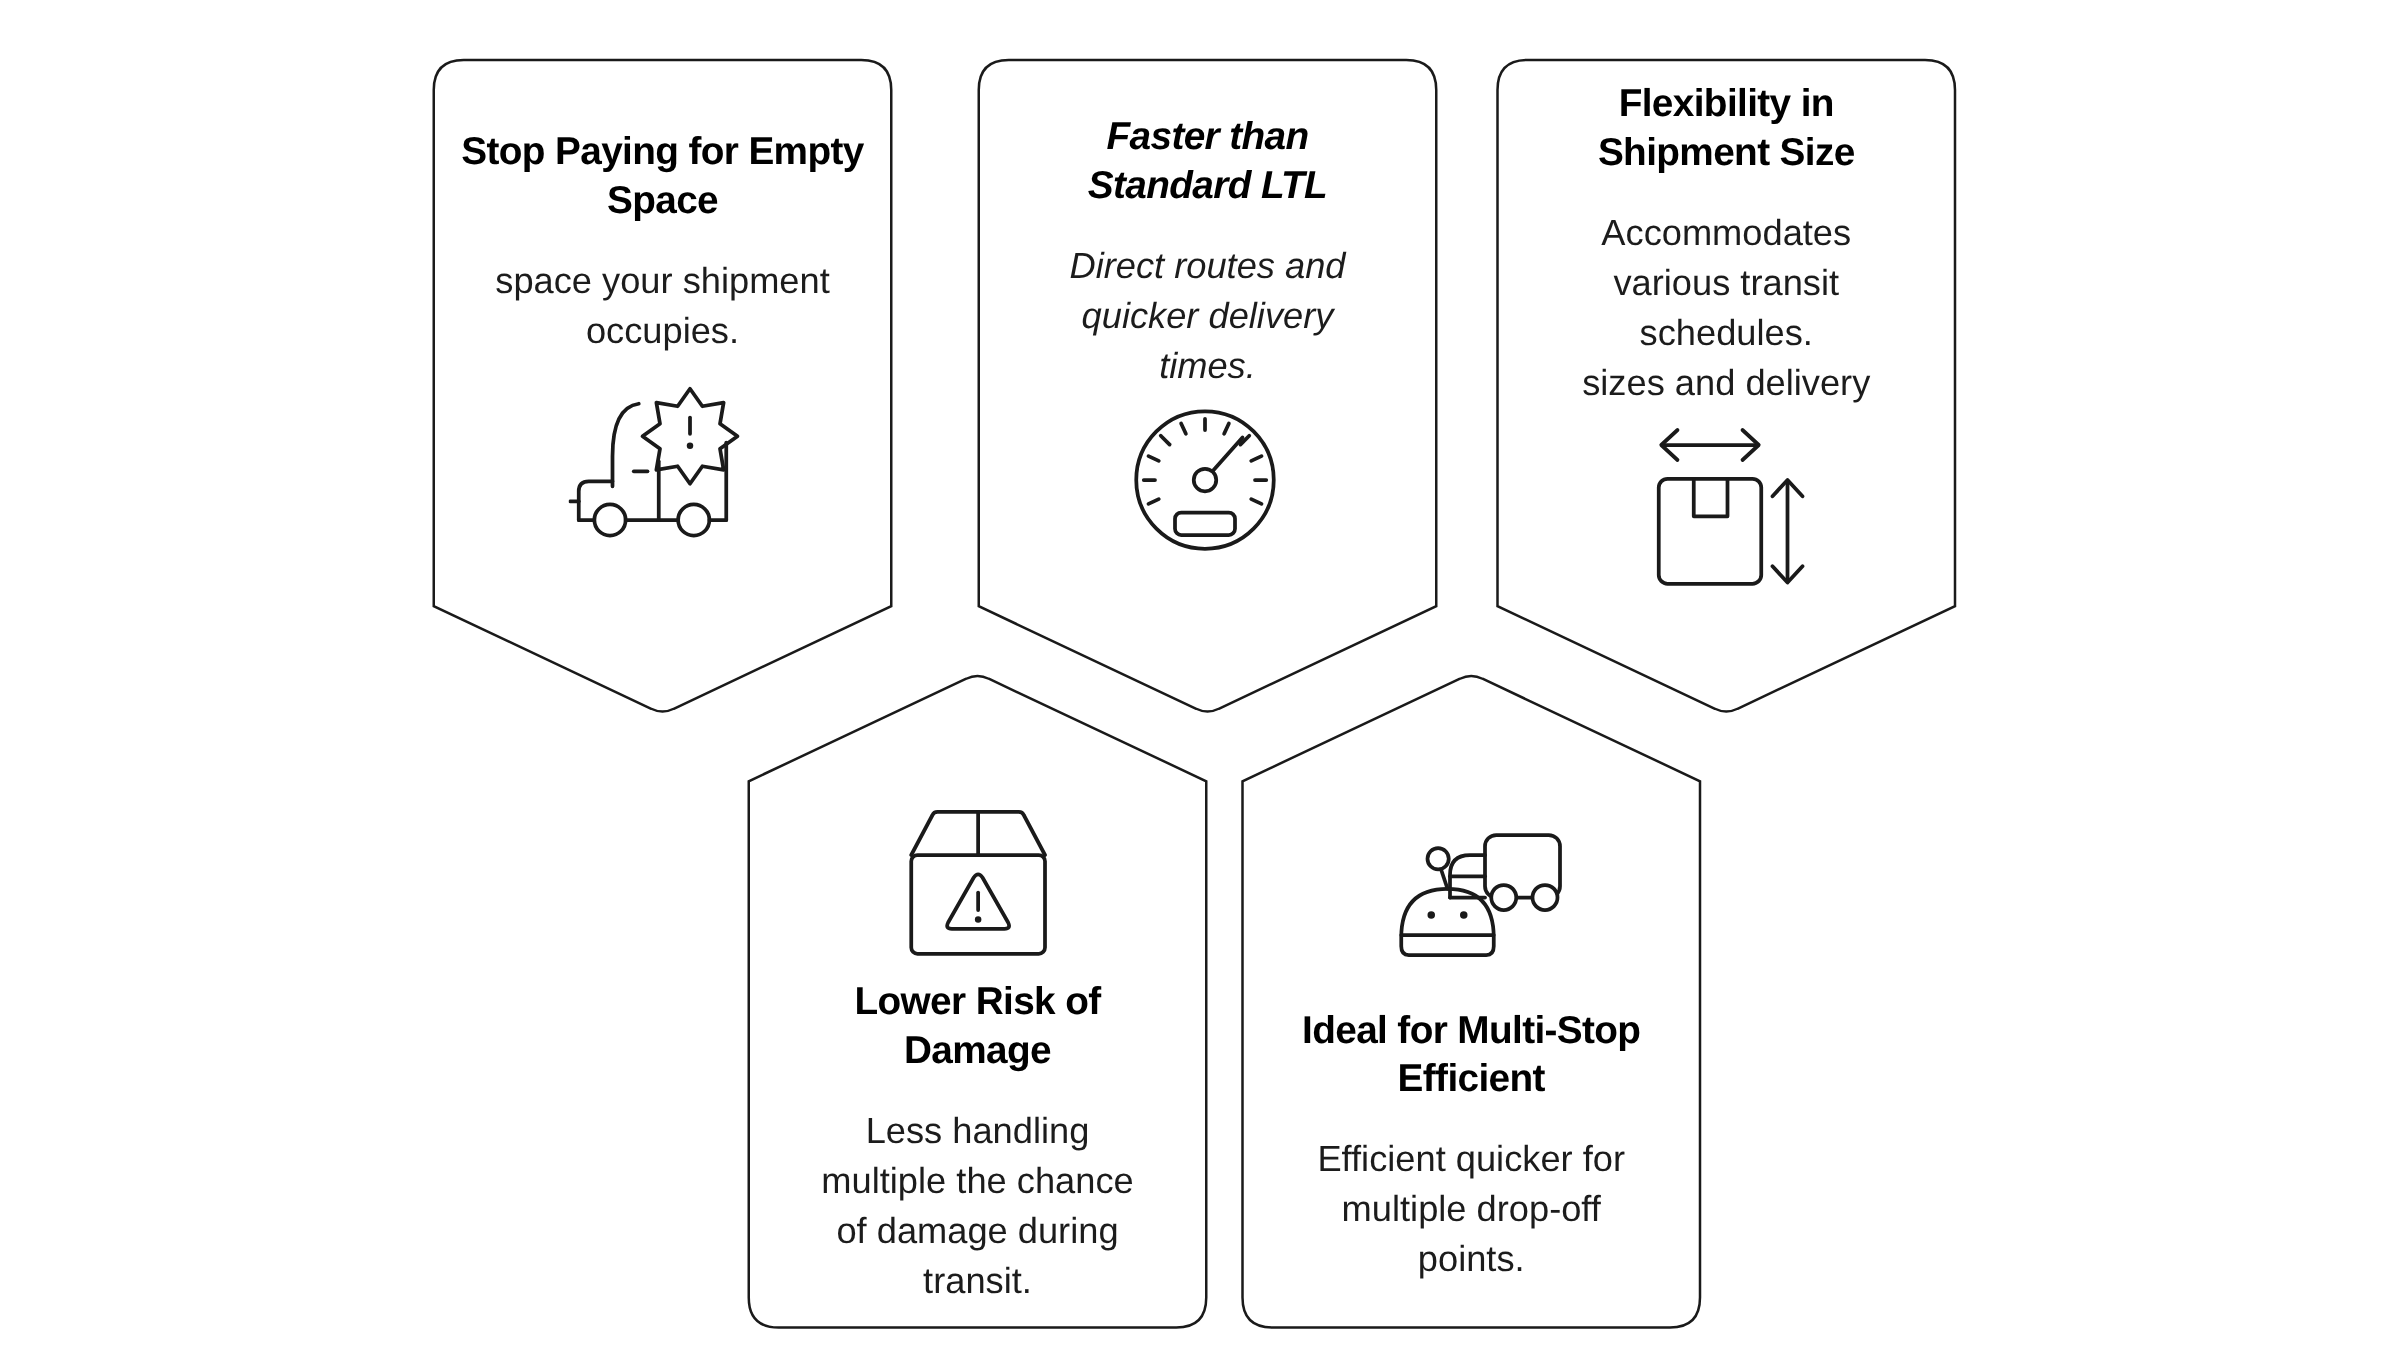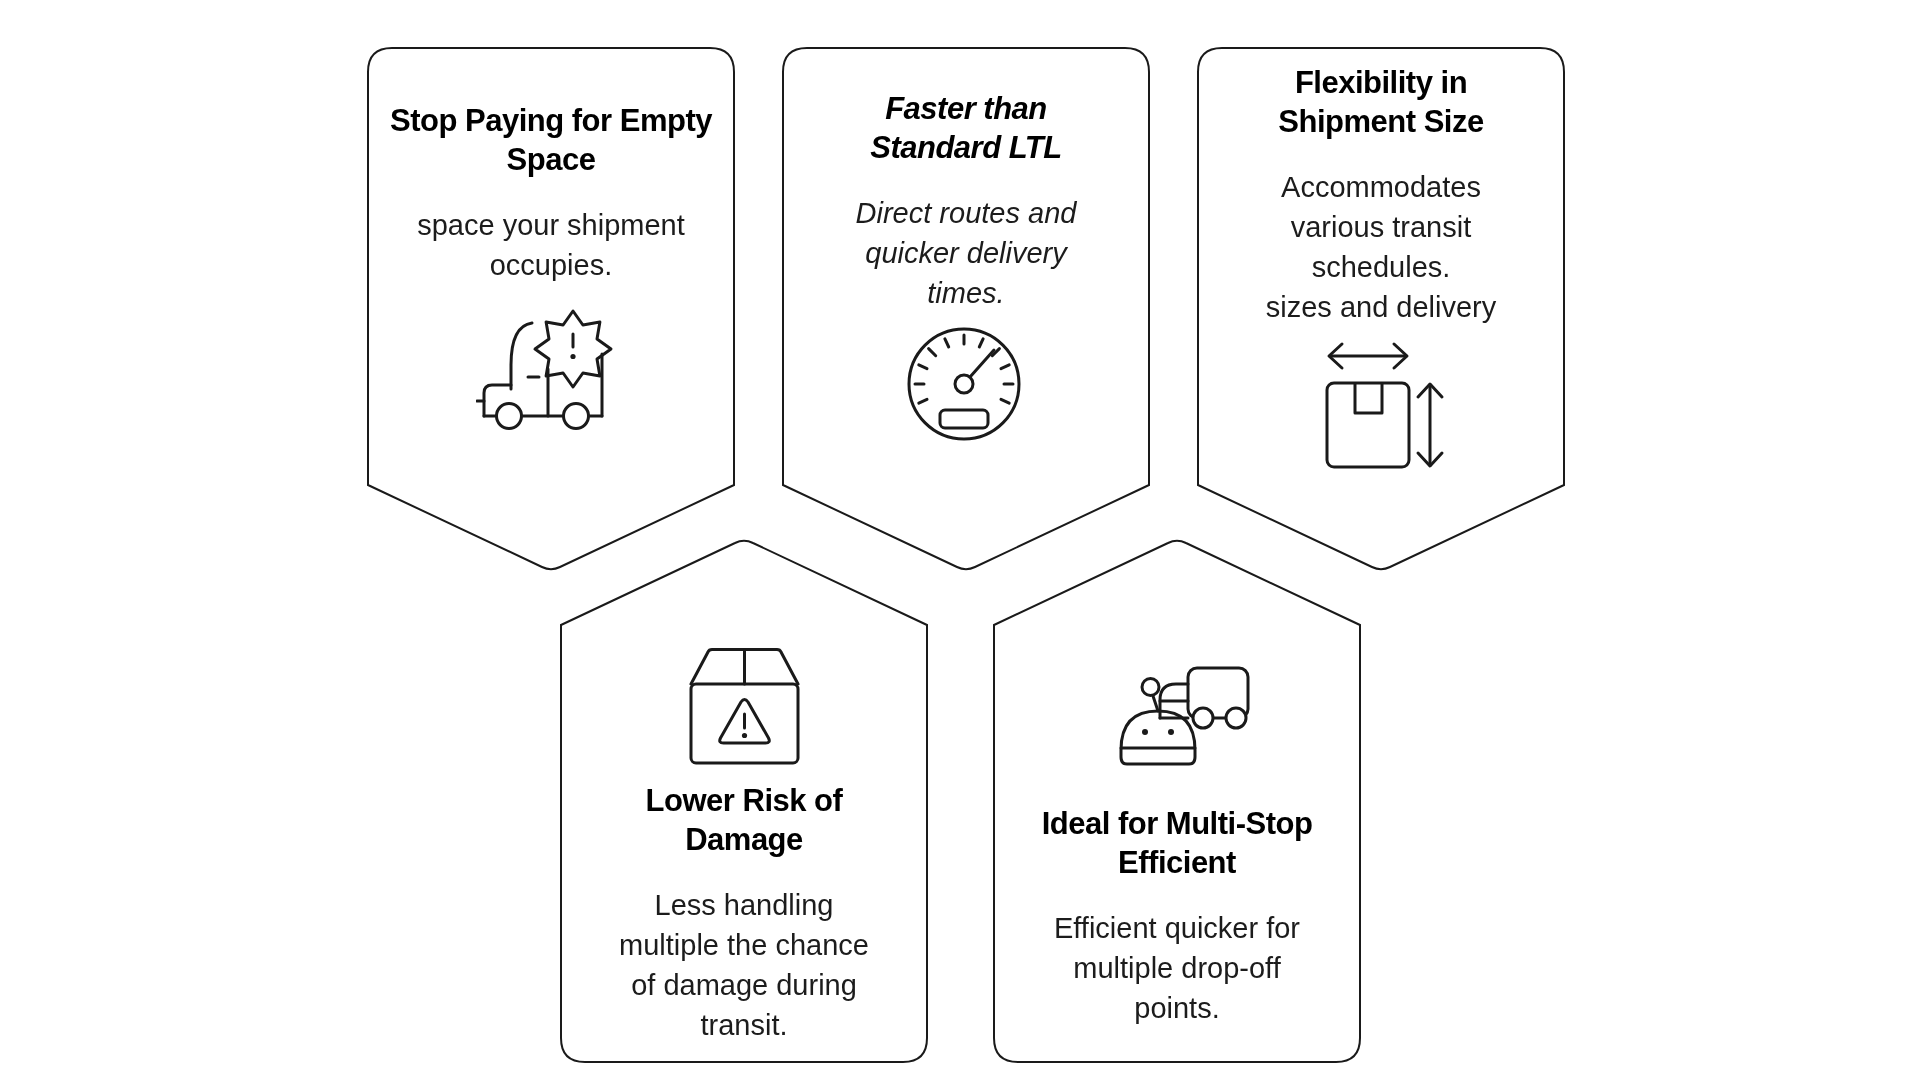--- a/index.html
+++ b/index.html
@@ -52,24 +52,24 @@
     text-align: center;
     margin-top: 26px;
   }
   .tline, .bline { display: block; white-space: nowrap; }
   .icon-wrap { display: flex; align-items: center; justify-content: center; }
   .card.top .icon-wrap    { margin-top: 12px; }
   .card.bottom .icon-wrap { margin-bottom: 14px; }
   .icon-wrap svg { display: block; }
 
   
-  .card-1 { left: 367px;  top: 47px; }
+  .card-1 { left: 346px;  top: 47px; }
   .card-2 { left: 782px;  top: 47px; font-style: italic; }
   .card-3 { left: 1197px; top: 47px; }
-  .card-4 { left: 560px;  top: 539px; }
+  .card-4 { left: 598px;  top: 539px; }
   .card-5 { left: 993px;  top: 539px; }
 </style>
 </head>
 <body>
 
 <div class="stage">
 
   <div class="card top card-1">
     <svg class="badge-svg" width="368" height="524" viewBox="0 0 368 524">
       <path d="M 25 1 L 343 1 Q 367 1 367 25 L 367 438 L 193 520 Q 184 524.5 175 520 L 1 438 L 1 25 Q 1 1 25 1 Z" fill="#ffffff" stroke="#1a1a1a" stroke-width="2"></path>

